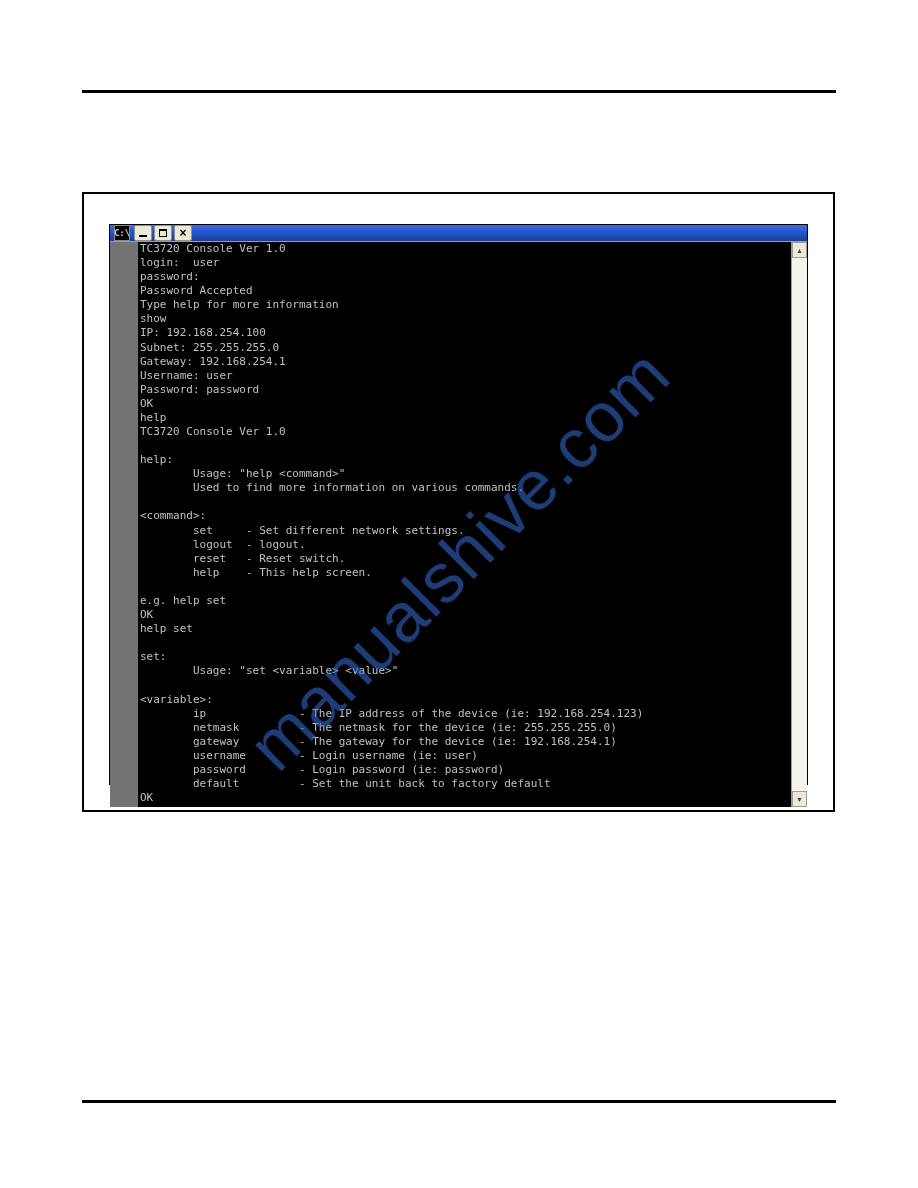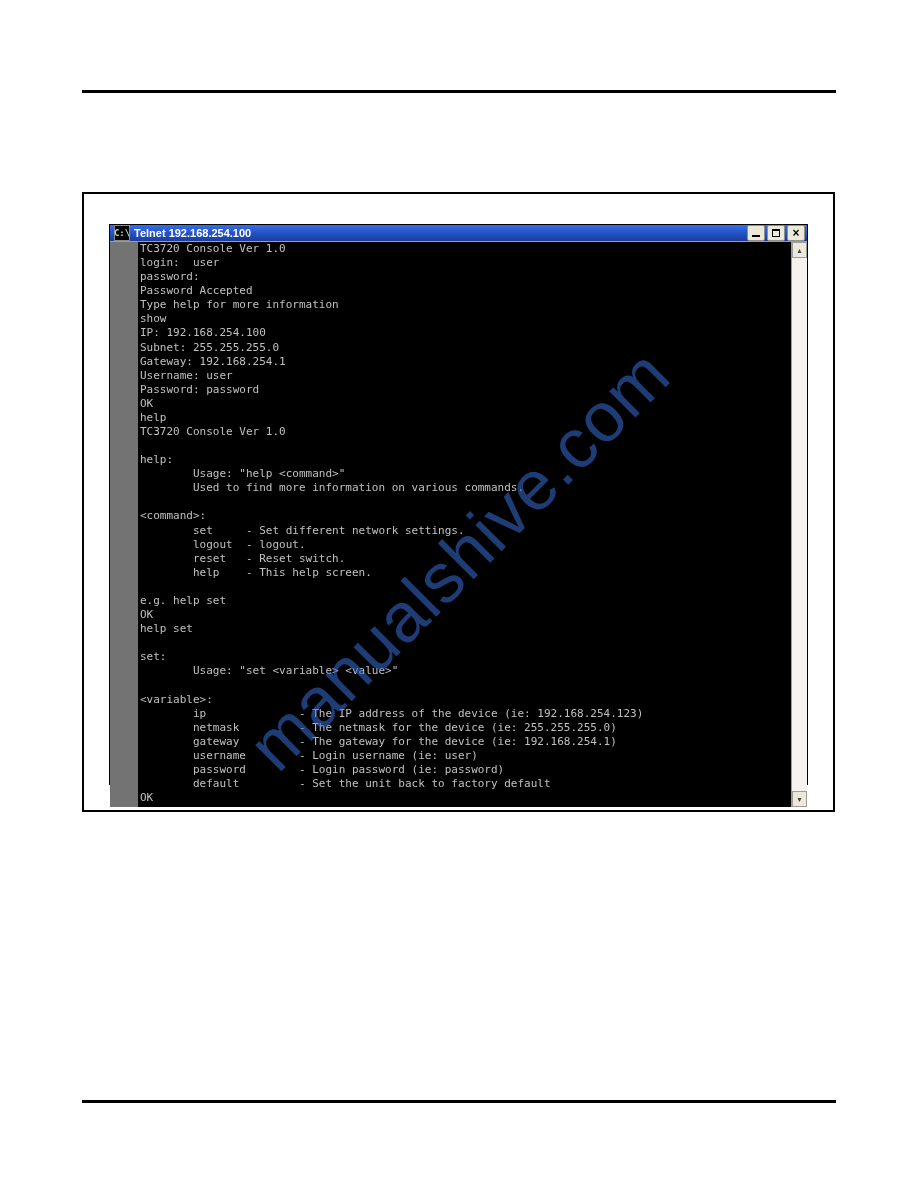--- a/index.html
+++ b/index.html
@@ -152,21 +152,20 @@
 <body>
 
 <div class="page">
   <div class="top-rule"></div>
 
   <div class="shot-frame">
     <div class="win">
 
       <div class="titlebar">
         <span class="title-icon">C:\</span>
-        <span class="title-text">Telnet 192.168.254.100</span>
         <span class="winbtns">
           <span class="winbtn">
               <span class="glyph-min"></span>
             </span>
           <span class="winbtn">
               <span class="glyph-max"></span>
             </span>
           <span class="winbtn">
               <span class="glyph-close">×</span>
             </span>

